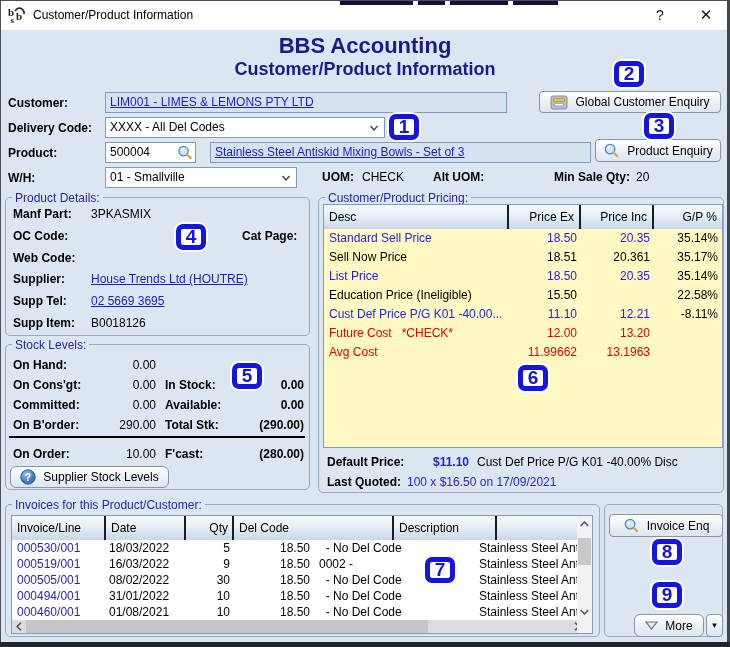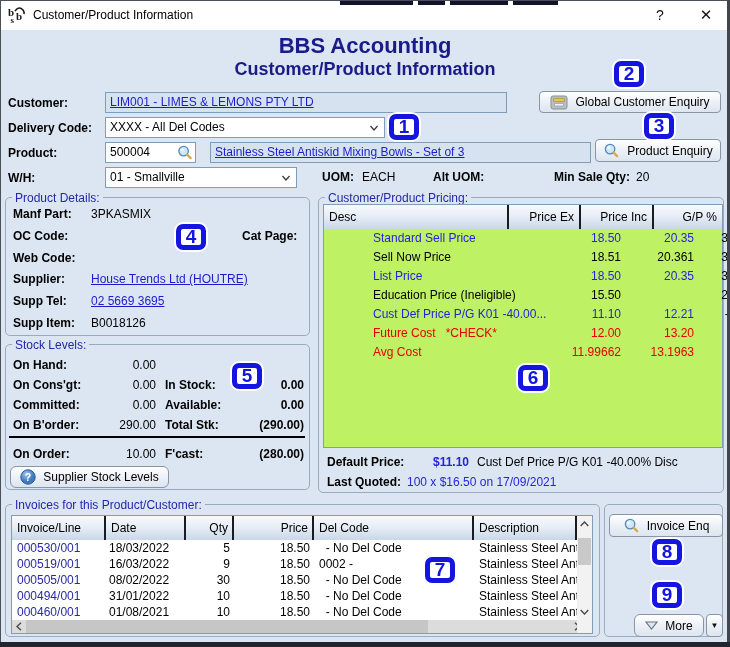--- a/index.html
+++ b/index.html
@@ -59,21 +59,21 @@
   .box-pricing { left:318px; top:197px; width:406px; height:296px; }
   .box-invoices{ left:5px; top:504px; width:595px; height:133px; }
   .box-buttons { left:604px; top:504px; width:119px; height:133px; }
 
   .row { position:absolute; white-space:nowrap; }
   .bl { font-weight:bold; }
   .rt { text-align:right; }
 
   
   .ptable { position:absolute; left:4px; top:6px; width:400px; height:244px;
-            background:#bef264; border:1px solid #7f9db9;padding-left:44px; }
+            background:#fef9c3; border:1px solid #7f9db9; }
   .thead { position:absolute; left:0; top:0; width:398px; height:24px;
            background:linear-gradient(#f7fafd, #e7eef6 45%, #c9d7e8); display:flex; }
   .thead .hc { height:24px; line-height:24px; border-right:2px solid #1a1a22;
                overflow:hidden; white-space:nowrap; }
   .thead .hc:last-child { border-right:none; }
   .trow { position:absolute; display:flex; height:19px; line-height:19px; width:398px; }
   .trow .c { overflow:hidden; white-space:pre; }
   .c-blue { color:#2424dd; } .c-red { color:#e60000; } .c-black { color:#000; }
 
   
@@ -166,21 +166,21 @@
 
   <span class="flabel" style="top:171px;">W/H:</span>
   <div class="field" style="left:105px;top:167px;width:192px;">
     <span>01 - Smallville</span>
     <svg class="combo-arrow" viewBox="0 0 14 14">
         <polyline points="3.5,5 7,9 10.5,5" fill="none" stroke="#3c3c3c" stroke-width="1.3"></polyline>
       </svg>
   </div>
 
   <span class="row bl" style="left:322px;top:170px;">UOM:</span>
-  <span class="row" style="left:362px;top:170px;">EACH</span>
+  <span class="row" style="left:362px;top:170px;">CHECK</span>
   <span class="row bl" style="left:433px;top:170px;">Alt UOM:</span>
   <span class="row" style="left:492px;top:170px;"></span>
   <span class="row bl" style="left:554px;top:170px;">Min Sale Qty:</span>
   <span class="row" style="left:636px;top:170px;">20</span>
 
   <div class="btn btn-prodenq">
     <svg class="bicon" width="17" height="17" viewBox="0 0 18 18">
       <circle cx="7.5" cy="7.5" r="5" fill="#cfe7f8" stroke="#5588bb" stroke-width="1.4"></circle>
       <circle cx="6" cy="6" r="1.8" fill="#eef8ff" stroke="none"></circle>
       <line x1="11.2" y1="11.2" x2="15" y2="15" stroke="#d9a94e" stroke-width="2.4" stroke-linecap="round"></line>
@@ -308,21 +308,20 @@
     <div class="row" style="left:88px;top:277px;color:#2424dd;">100 x $16.50 on 17/09/2021</div>
   </div>
 
   <div class="gbox box-invoices">
     <span class="glabel">Invoices for this Product/Customer:</span>
     <div class="itable">
       <div class="ithead" id="invoices-head">
           <div class="hc" style="width: 94px; text-align: left; padding: 0px 0px 0px 5px;">Invoice/Line</div>
           <div class="hc" style="width: 80px; text-align: left; padding: 0px 0px 0px 5px;">Date</div>
           <div class="hc" style="width: 48px; text-align: right; padding: 0px 4px 0px 0px;">Qty</div>
-          <div class="hc" style="width: 80px; text-align: right; padding: 0px 4px 0px 0px;">Price</div>
           <div class="hc" style="width: 160px; text-align: left; padding: 0px 0px 0px 5px;">Del Code</div>
           <div class="hc" style="width: 103px; text-align: left; padding: 0px 0px 0px 5px;">Description</div>
         </div>
       <div id="invoices-body">
           <div class="irow" style="top: 23.5px;">
             <div class="c inv-no" style="width: 94px; text-align: left; padding: 0px 0px 0px 5px;">000530/001</div>
             <div class="c" style="width: 80px; text-align: left; padding: 0px 0px 0px 3px;">18/03/2022</div>
             <div class="c" style="width: 48px; text-align: right; padding: 0px 4px 0px 0px;">5</div>
             <div class="c" style="width: 80px; text-align: right; padding: 0px 4px 0px 0px;">18.50</div>
             <div class="c" style="width: 160px; text-align: left; padding: 0px 0px 0px 5px;">  - No Del Code</div>

